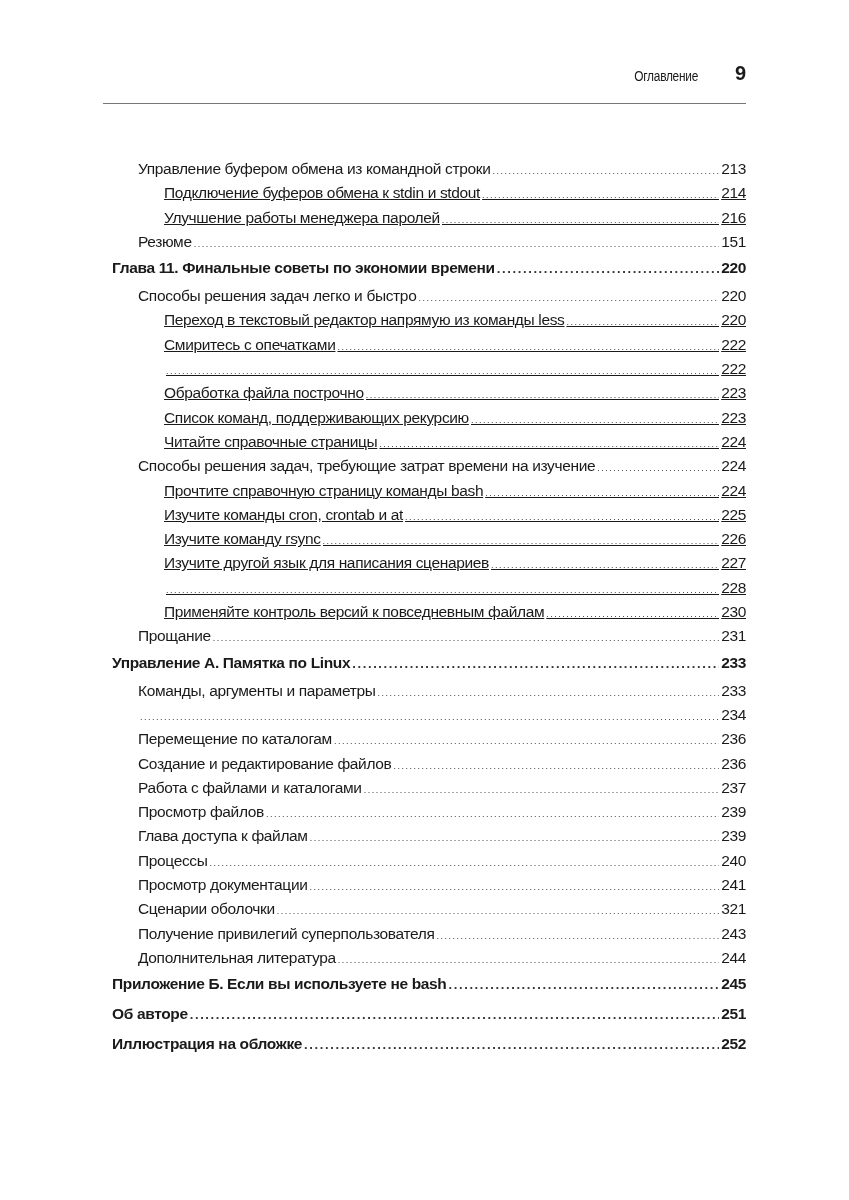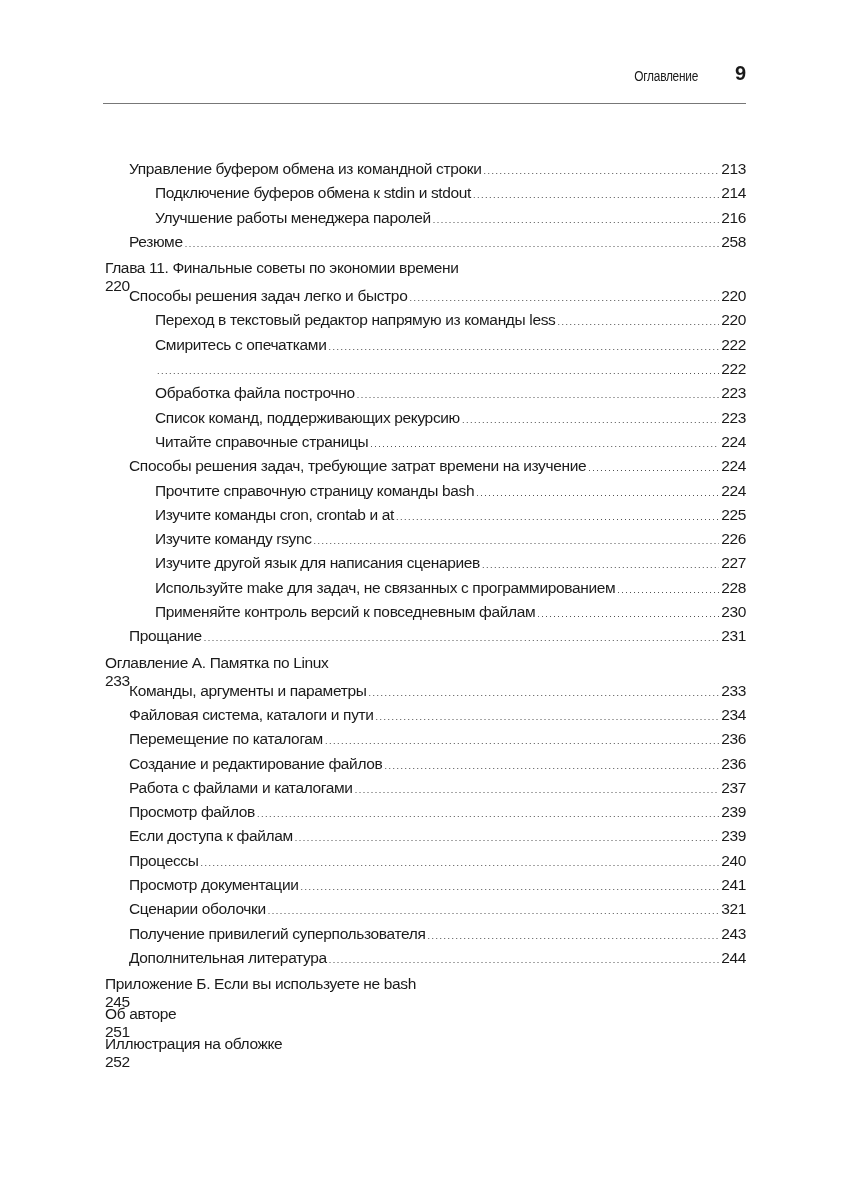--- a/index.html
+++ b/index.html
@@ -4,24 +4,24 @@
 <style>
   html, body { margin: 0; padding: 0; background: #ffffff; }
   body { width: 849px; height: 1200px; position: relative; overflow: hidden;
          font-family: "Liberation Sans", sans-serif; color: #1a1a1a; }
   .header { position: absolute; left: 103px; top: 62px; width: 643px; height: 28px; }
   .header .title { position: absolute; right: 48px; top: 6px; font-size: 14px; letter-spacing: -0.3px;
                    font-family: "Liberation Sans Narrow", "Liberation Sans", sans-serif; transform: scaleX(0.85); transform-origin: right; }
   .header .pnum { position: absolute; right: 0; top: 0; font-size: 20px; font-weight: bold; }
   .rule { position: absolute; left: 103px; top: 103px; width: 643px; height: 0; border-top: 1.5px solid #777; }
   .toc { position: absolute; left: 103px; top: 160px; width: 643px; }
-  .row { display: flex; align-items: baseline; height: 24.3px; font-size: 15.5px; letter-spacing: -0.35px; white-space: nowrap; }
-  .row.l0 { font-weight: normal; height: 28px; padding-top: 2px; flex-direction: column; }
+  .row { display: flex; align-items: baseline; height: 24.3px; font-size: 15.5px; letter-spacing: -0.35px; white-space: nowrap; margin-left: 9px; }
+  .row.l0 { font-weight: bold; height: 28px; padding-top: 2px; }
   .row.l1 { padding-left: 26px; }
-  .row.l2 { padding-left: 52px; }
+  .row.l2 { padding-left: 52px; text-decoration: underline; }
   .row .label { flex: 0 0 auto; }
   .row .leader { flex: 1 1 auto; overflow: hidden; margin: 0 2px; color: #333; font-size: 9px; letter-spacing: 1px; font-weight: normal; }
   .row.l0 .leader { font-size: 13px; font-weight: bold; letter-spacing: 1px; }
   .row .leader::before { content: ". . . . . . . . . . . . . . . . . . . . . . . . . . . . . . . . . . . . . . . . . . . . . . . . . . . . . . . . . . . . . . . . . . . . . . . . . . . . . . . . . . . . . . . . . . . . . . . . . . . . . . . . . . . . . . . . . . . . . . . . . . . . . . . . . . . . . . . . . . . . . . . . . . . . . ."; letter-spacing: -0.5px; }
   .row.l0 .leader::before { letter-spacing: -1px; }
   .row .page { flex: 0 0 auto; }
 </style>
 </head>
 <body>
 
@@ -43,21 +43,21 @@
       <span class="page">214</span>
     </div>
     <div class="row l2">
       <span class="label">Улучшение работы менеджера паролей</span>
       <span class="leader"></span>
       <span class="page">216</span>
     </div>
     <div class="row l1">
       <span class="label">Резюме</span>
       <span class="leader"></span>
-      <span class="page">258</span>
+      <span class="page">151</span>
     </div>
     <div class="row l0">
       <span class="label">Глава 11. Финальные советы по экономии времени</span>
       <span class="leader"></span>
       <span class="page">220</span>
     </div>
     <div class="row l1">
       <span class="label">Способы решения задач легко и быстро</span>
       <span class="leader"></span>
       <span class="page">220</span>
@@ -110,46 +110,44 @@
       <span class="label">Изучите команду rsync</span>
       <span class="leader"></span>
       <span class="page">226</span>
     </div>
     <div class="row l2">
       <span class="label">Изучите другой язык для написания сценариев</span>
       <span class="leader"></span>
       <span class="page">227</span>
     </div>
     <div class="row l2">
-      <span class="label">Используйте make для задач, не связанных с программированием</span>
       <span class="leader"></span>
       <span class="page">228</span>
     </div>
     <div class="row l2">
       <span class="label">Применяйте контроль версий к повседневным файлам</span>
       <span class="leader"></span>
       <span class="page">230</span>
     </div>
     <div class="row l1">
       <span class="label">Прощание</span>
       <span class="leader"></span>
       <span class="page">231</span>
     </div>
     <div class="row l0">
-      <span class="label">Оглавление А. Памятка по Linux</span>
+      <span class="label">Управление А. Памятка по Linux</span>
       <span class="leader"></span>
       <span class="page">233</span>
     </div>
     <div class="row l1">
       <span class="label">Команды, аргументы и параметры</span>
       <span class="leader"></span>
       <span class="page">233</span>
     </div>
     <div class="row l1">
-      <span class="label">Файловая система, каталоги и пути</span>
       <span class="leader"></span>
       <span class="page">234</span>
     </div>
     <div class="row l1">
       <span class="label">Перемещение по каталогам</span>
       <span class="leader"></span>
       <span class="page">236</span>
     </div>
     <div class="row l1">
       <span class="label">Создание и редактирование файлов</span>
@@ -160,21 +158,21 @@
       <span class="label">Работа с файлами и каталогами</span>
       <span class="leader"></span>
       <span class="page">237</span>
     </div>
     <div class="row l1">
       <span class="label">Просмотр файлов</span>
       <span class="leader"></span>
       <span class="page">239</span>
     </div>
     <div class="row l1">
-      <span class="label">Если доступа к файлам</span>
+      <span class="label">Глава доступа к файлам</span>
       <span class="leader"></span>
       <span class="page">239</span>
     </div>
     <div class="row l1">
       <span class="label">Процессы</span>
       <span class="leader"></span>
       <span class="page">240</span>
     </div>
     <div class="row l1">
       <span class="label">Просмотр документации</span>

